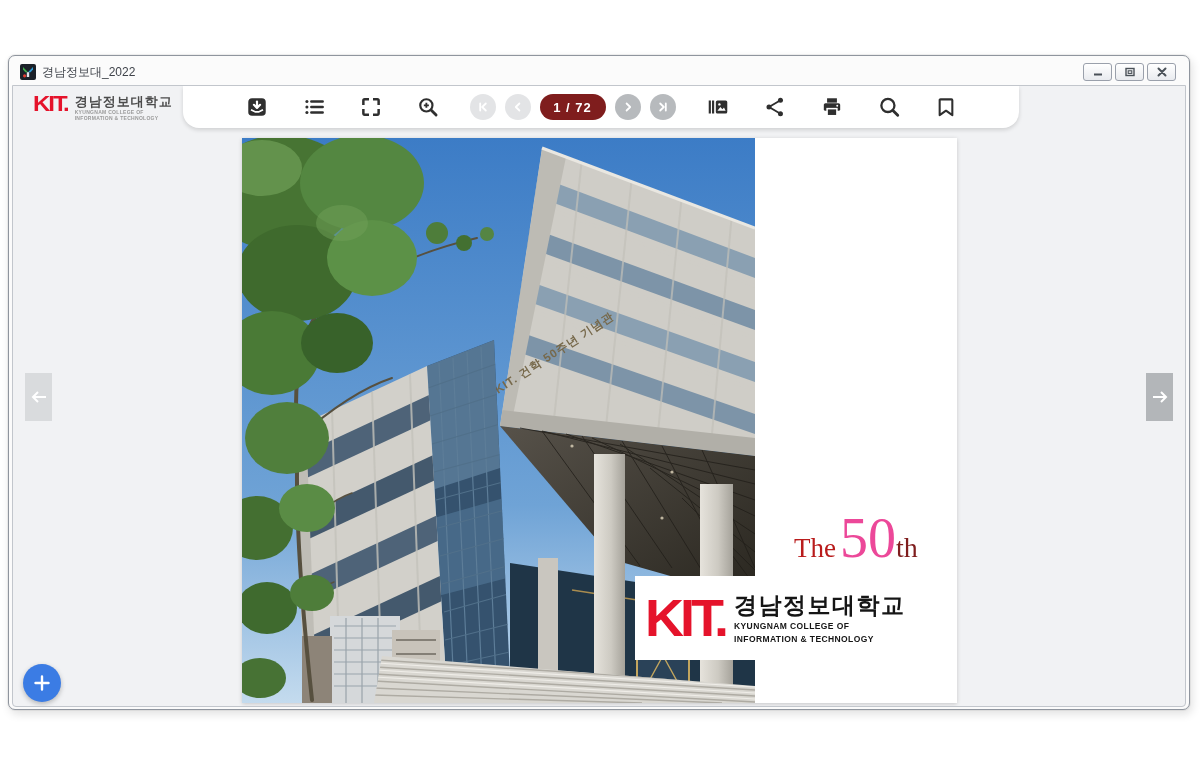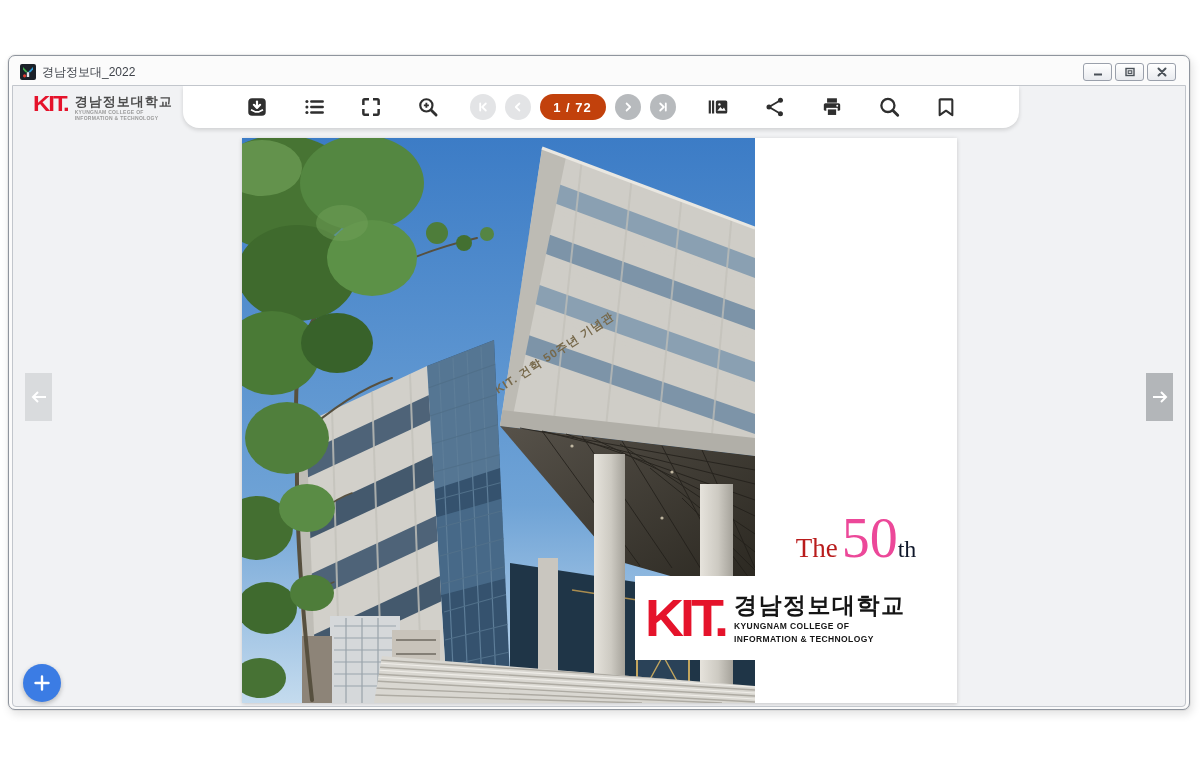--- a/index.html
+++ b/index.html
@@ -40,37 +40,37 @@
     background:#ffffff; border-radius:0 0 16px 16px;
     box-shadow:0 2px 4px rgba(0,0,0,.14);
     display:flex; align-items:center; justify-content:center; gap:27px;
   }
   .tbtn { background:none; border:none; width:30px; height:30px; display:flex; align-items:center; justify-content:center; cursor:pointer; padding:0; }
   .navgrp { display:flex; align-items:center; gap:9px; }
   .navcirc { width:26px; height:26px; border-radius:50%; border:none; display:flex; align-items:center; justify-content:center; cursor:pointer; padding:0; }
   .navcirc.dis { background:#e3e4e6; }
   .navcirc.en  { background:#b7babd; }
   .pagepill {
-    min-width:66px; height:26px; border-radius:13px; background:#c2410c;
+    min-width:66px; height:26px; border-radius:13px; background:#7f1d1d;
     color:#ffffff; font-size:13px; font-weight:bold; letter-spacing:1px;
     display:flex; align-items:center; justify-content:center; padding:0 12px;
   }
 
   
   .page {
     position:absolute; left:229px; top:52px; width:715px; height:565px;
     background:#ffffff; box-shadow:0 1px 4px rgba(0,0,0,.18); cursor:pointer;
   }
   .photo { position:absolute; left:0; top:0; width:513px; height:565px; overflow:hidden; }
   .panel { position:absolute; left:513px; top:0; width:202px; height:565px; background:#ffffff; }
 
   .anniv { position:absolute; left:513px; top:376px; width:202px; text-align:center; font-family:"Liberation Serif",serif; white-space:nowrap; }
   .anniv .the { font-size:27px; color:#b91c1c; }
   .anniv .fifty { font-size:56px; color:#ec4899; line-height:48px; }
-  .anniv .th { font-size:24px; color:#0f172a; }
+  .anniv .th { font-size:28px; color:#7f1d1d; }
 
   .cover-logo {
     position:absolute; left:393px; top:438px; width:322px; height:84px;
     background:#ffffff; display:flex; align-items:center; gap:9px; padding-left:10px;
   }
   .clogo-mark { font-size:54px; font-weight:900; letter-spacing:-4px; color:#e5132b; line-height:50px; transform:scaleY(.95); }
   .clogo-name { font-size:23px; font-weight:bold; color:#151515; letter-spacing:1.5px; line-height:26px; }
   .clogo-sub { font-size:8.5px; color:#151515; font-weight:bold; letter-spacing:.4px; line-height:10px; margin-top:3px; }
 
   

